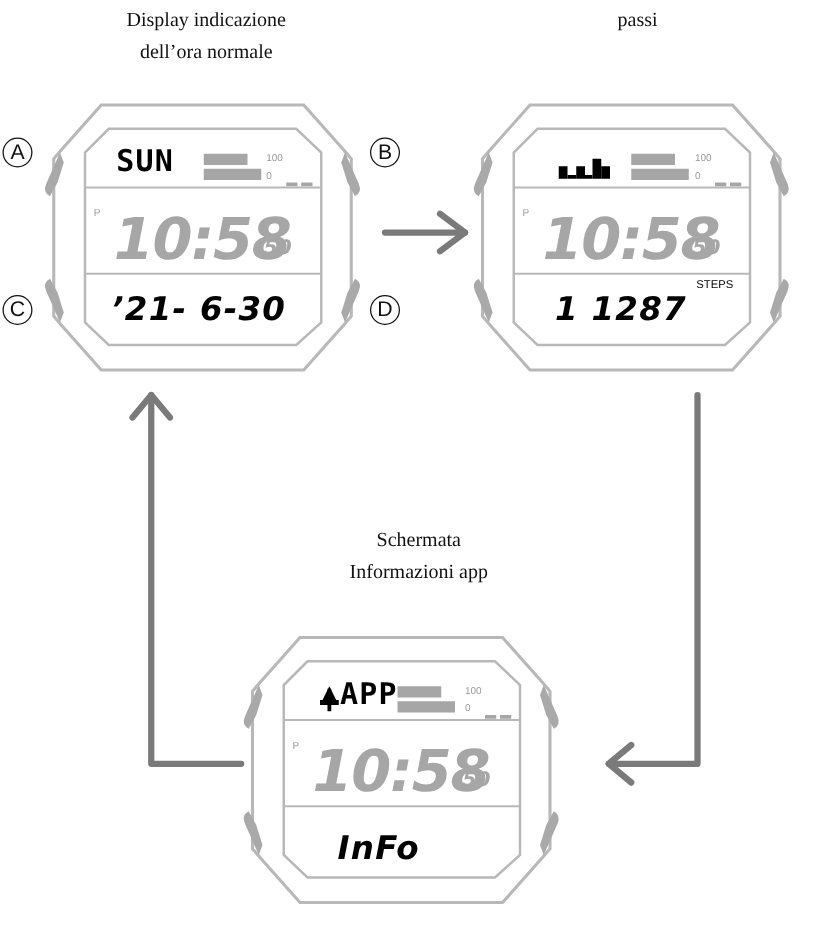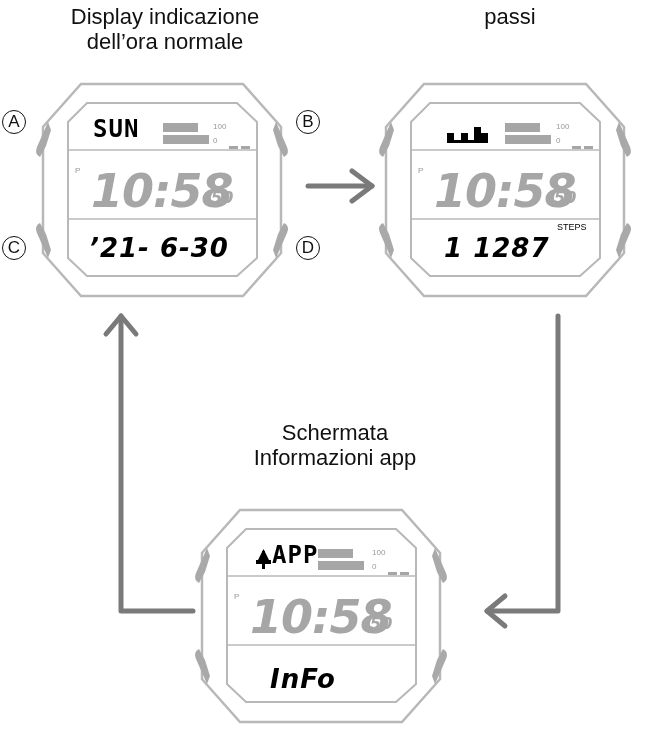--- a/index.html
+++ b/index.html
@@ -1,17 +1,17 @@
 <!DOCTYPE html>
 <html><head>
 <meta charset="utf-8">
 <style>
   html, body { margin:0; padding:0; background:#ffffff; }
   body { width:671px; height:743px; position:relative; overflow:hidden; font-family:"Liberation Sans", sans-serif; color:#000; }
-  .caption { position:absolute; text-align:center; font-size:22px; line-height:25px; color:#111; font-family:Liberation Sans, sans-serif; }
+  .caption { position:absolute; text-align:center; font-size:16px; line-height:25px; color:#111; font-family:Liberation Serif, serif; }
   .watch { position:absolute; width:262px; height:272px; }
   .watch svg.body { position:absolute; left:0; top:0; }
   .lcd-top { position:absolute; font-family:"DejaVu Sans Mono", monospace; font-weight:bold; font-size:24px; letter-spacing:1px; color:#000; }
   .scale-100, .scale-0 { position:absolute; font-size:8px; color:#999; font-family:"Liberation Sans", sans-serif; }
   .pm { position:absolute; font-size:8px; color:#999; font-family:"Liberation Sans", sans-serif; }
   .time-main { position:absolute; font-family:"DejaVu Sans", sans-serif; font-weight:bold; font-style:italic; font-size:46px; color:#a6a6a6; letter-spacing:-1px; line-height:46px; }
   .time-sec { position:absolute; font-family:"DejaVu Sans", sans-serif; font-weight:bold; font-style:italic; font-size:16px; color:#a6a6a6; line-height:24px; }
   .bottom-text { position:absolute; font-family:"DejaVu Sans", sans-serif; font-weight:bold; font-style:italic; font-size:26px; color:#000; line-height:26px; letter-spacing:1px; }
   .steps-label { position:absolute; font-size:9px; font-weight:normal; color:#000; font-family:"Liberation Sans", sans-serif; }
   .btn-label { position:absolute; width:22px; height:22px; border:1.5px solid #111; border-radius:50%; text-align:center; line-height:22px; font-size:17px; color:#111; font-family:"Liberation Sans", sans-serif; }

